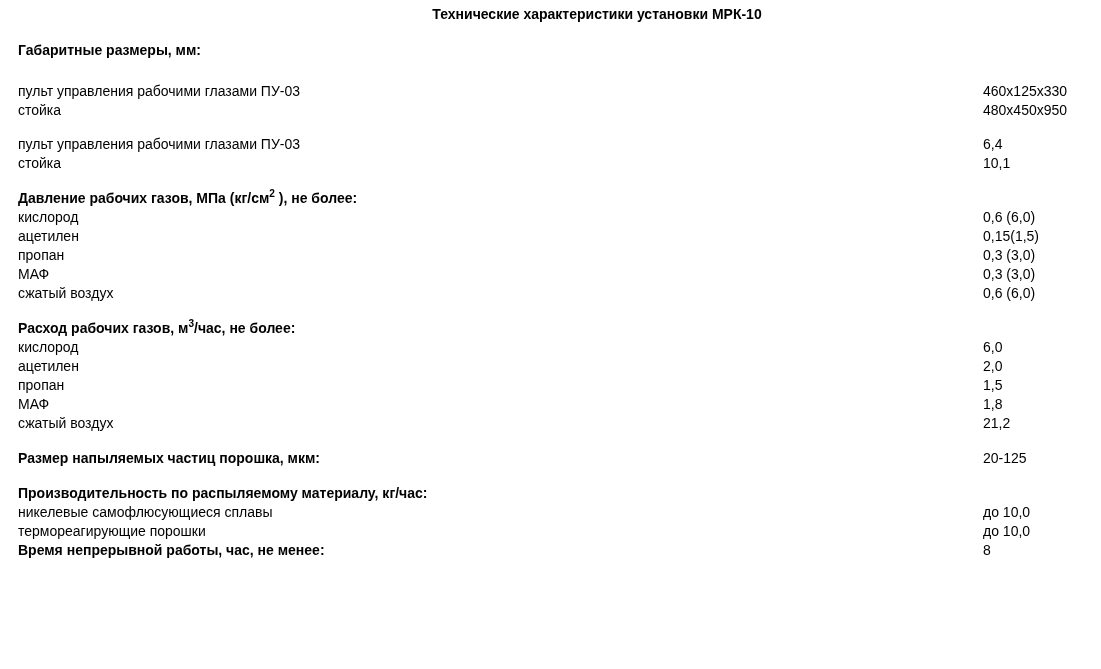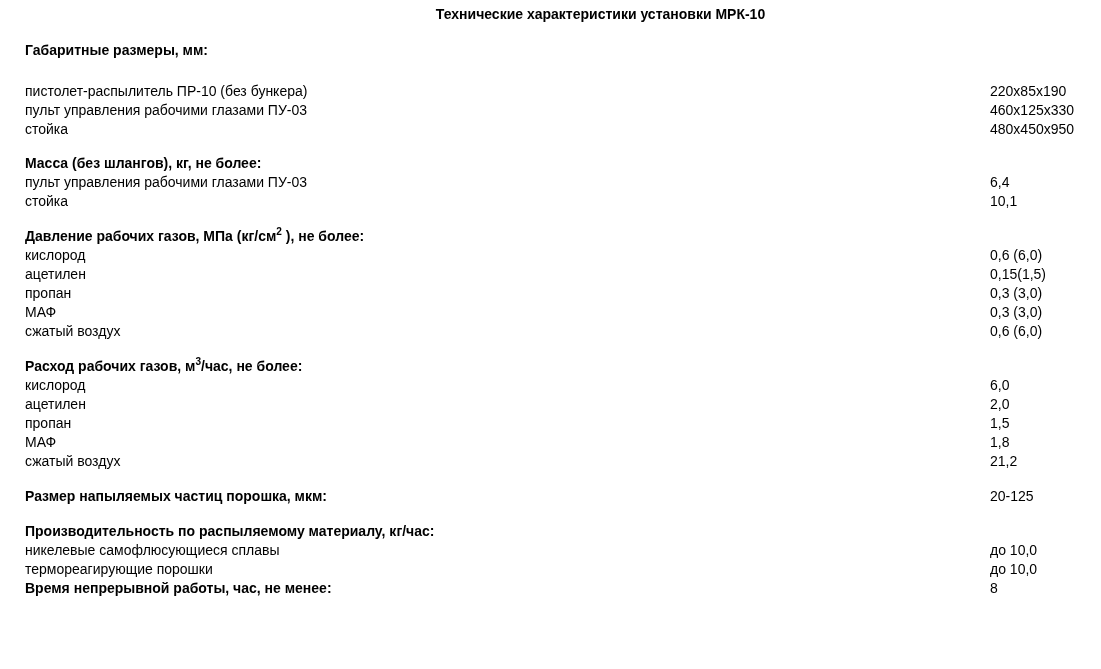--- a/index.html
+++ b/index.html
@@ -7,21 +7,21 @@
     padding: 0;
     background: #ffffff;
     width: 1101px;
     height: 669px;
     overflow: hidden;
     font-family: "Liberation Sans", "DejaVu Sans", sans-serif;
     font-size: 14px;
     color: #000000;
   }
   .doc {
-    padding: 6px 25px 0 25px;
+    padding: 6px 25px 0 18px;
     position: relative;
   }
   .title {
     text-align: center;
     font-weight: bold;
     line-height: 17px;
     position: relative;
     left: 50px;
   }
   .section { margin: 0; }
@@ -55,37 +55,30 @@
 <div class="doc">
 
   <div class="title">Технические характеристики установки МРК-10</div>
 
   <div class="section s1">
     <div class="heading">
       <span>Габаритные размеры, мм:</span>
     </div>
     <div class="spacer"></div>
     <div class="row">
-      <span class="label">пистолет-распылитель ПР-10 (без бункера)</span>
-      <span class="value">220x85x190</span>
-    </div>
-    <div class="row">
       <span class="label">пульт управления рабочими глазами ПУ-03</span>
       <span class="value">460x125x330</span>
     </div>
     <div class="row">
       <span class="label">стойка</span>
       <span class="value">480x450x950</span>
     </div>
   </div>
 
   <div class="section s2">
-    <div class="heading">
-      <span>Масса (без шлангов), кг, не более:</span>
-    </div>
     <div class="row">
       <span class="label">пульт управления рабочими глазами ПУ-03</span>
       <span class="value">6,4</span>
     </div>
     <div class="row">
       <span class="label">стойка</span>
       <span class="value">10,1</span>
     </div>
   </div>
 

